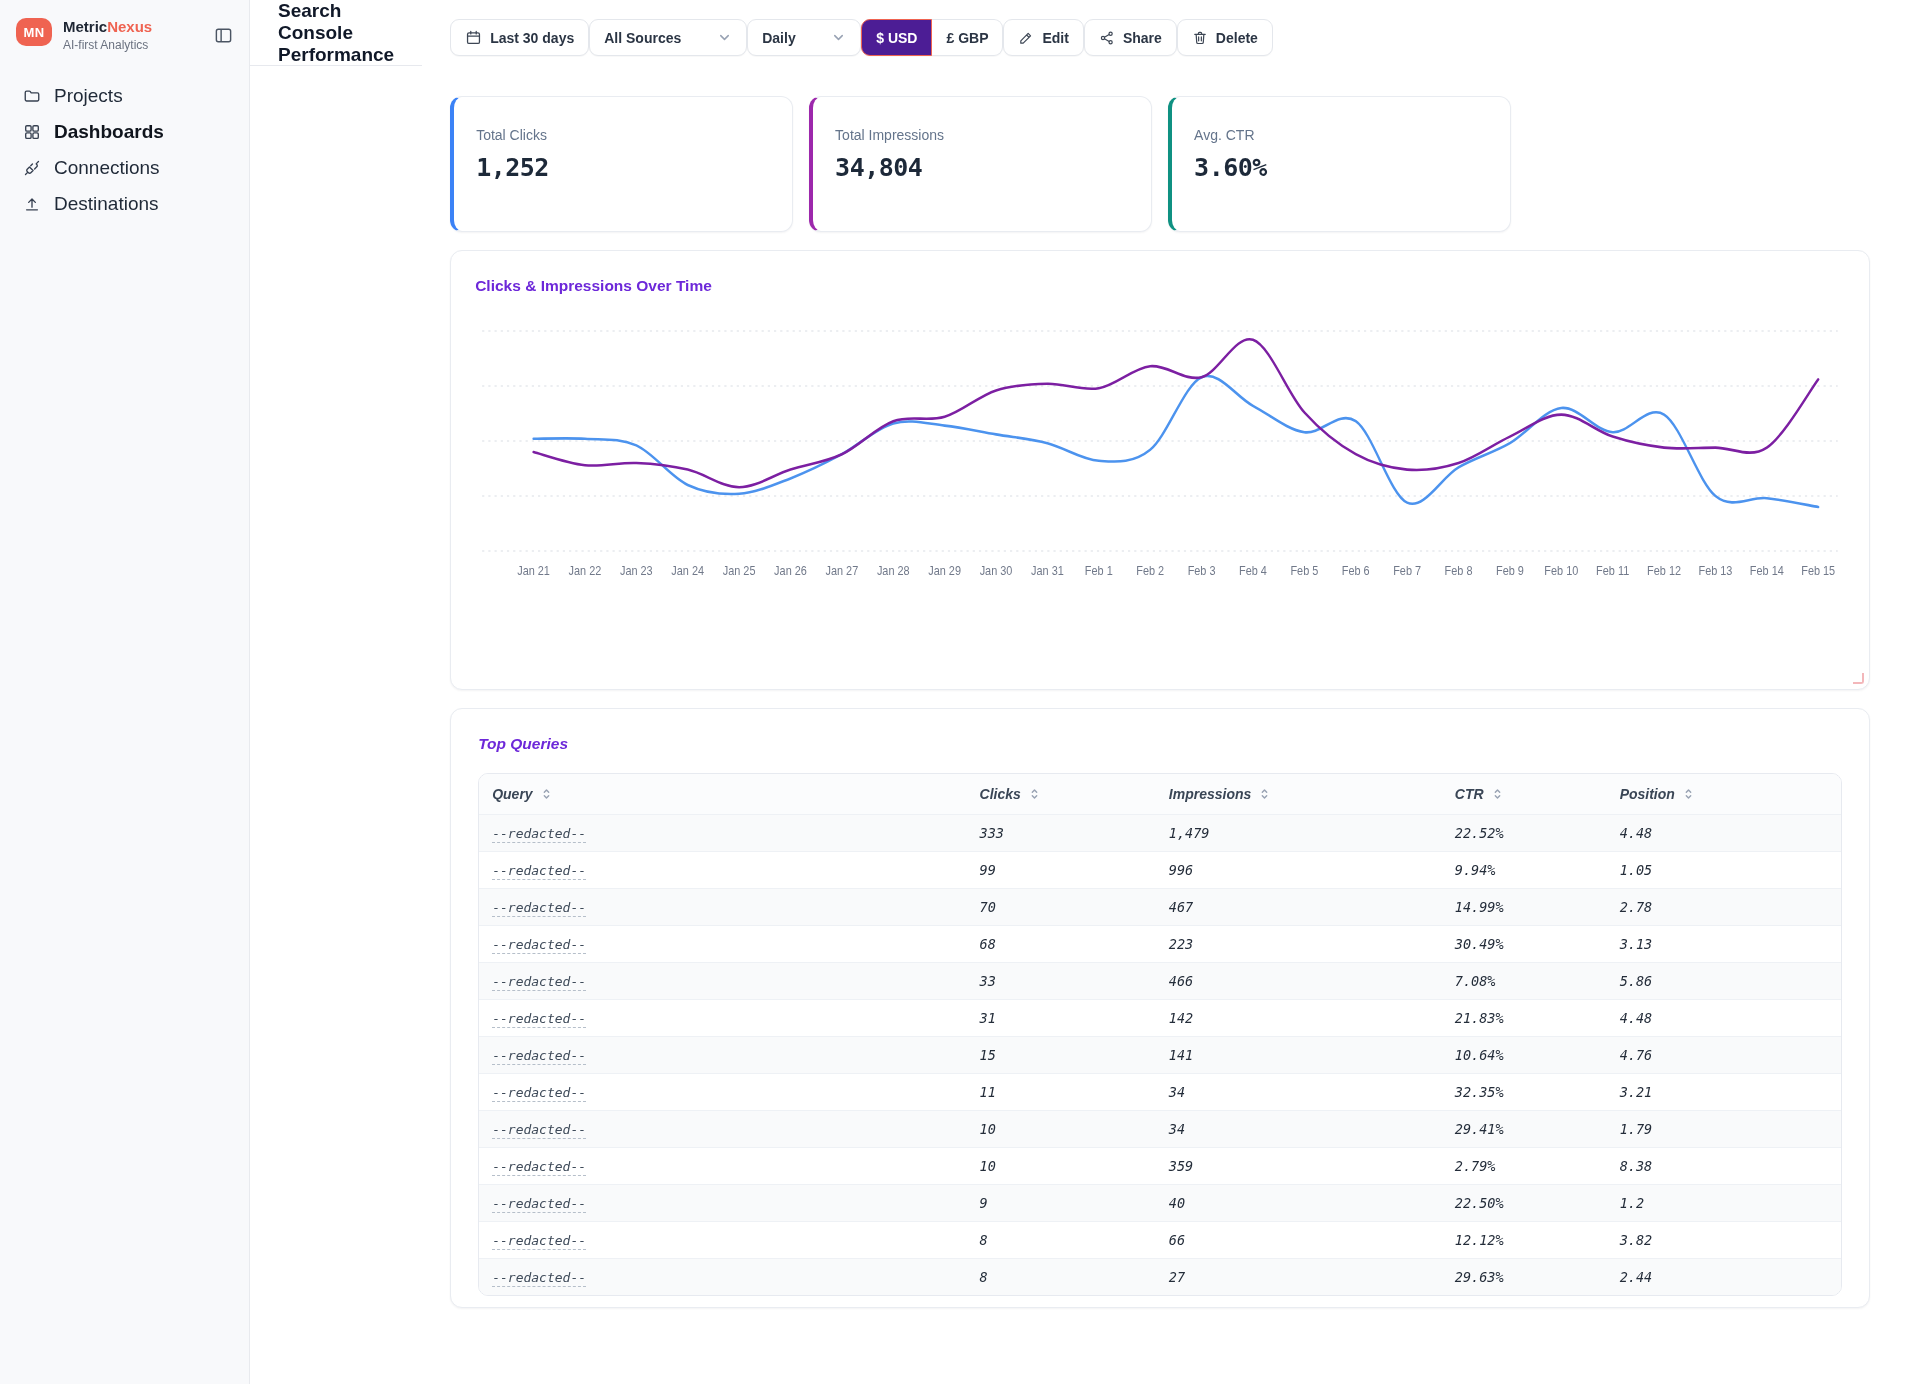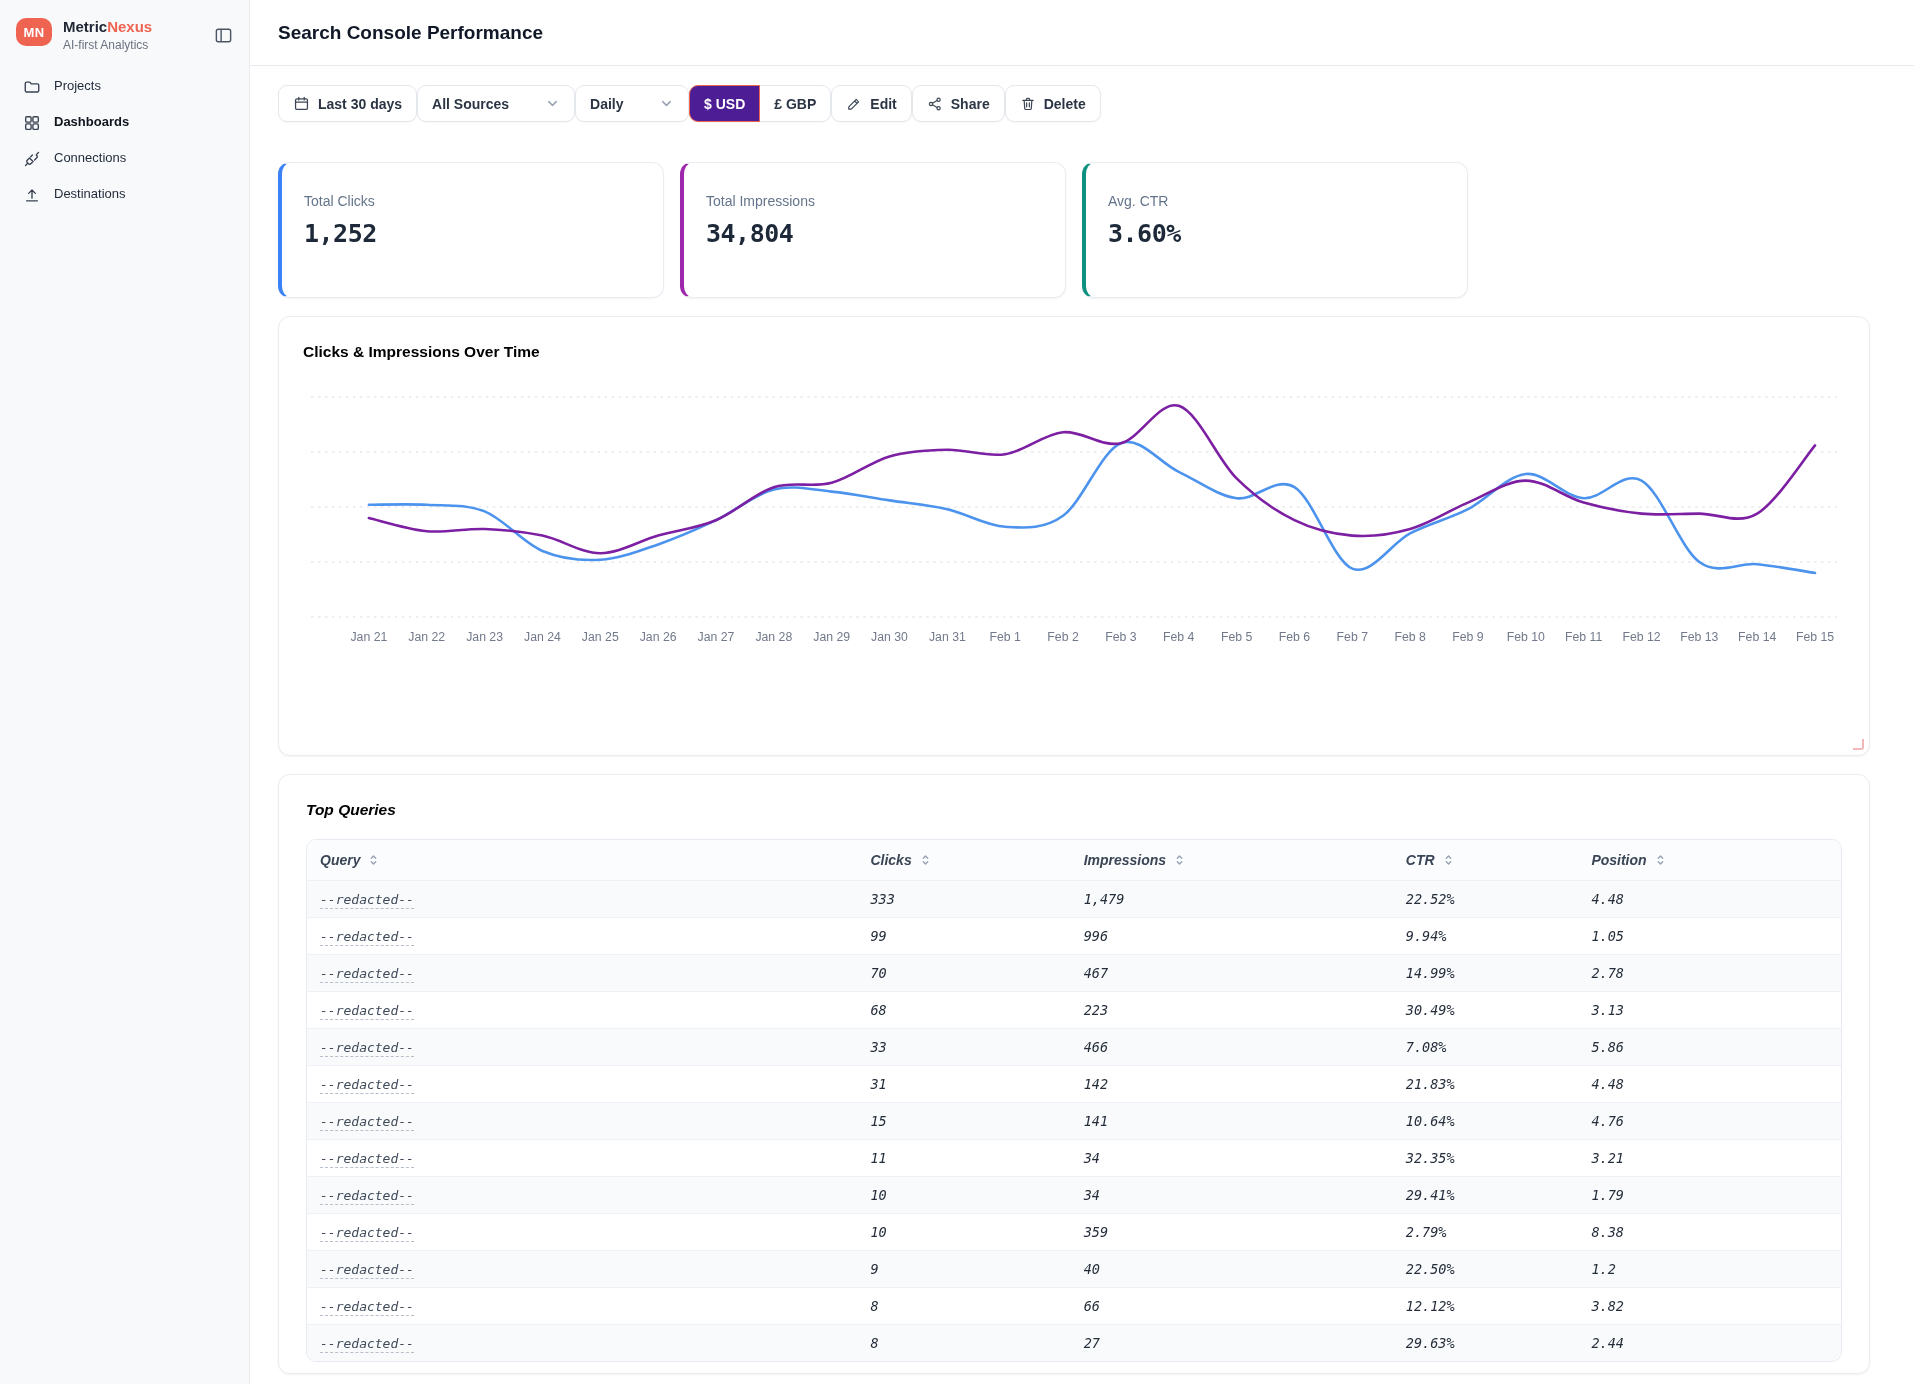--- a/index.html
+++ b/index.html
@@ -11,27 +11,27 @@
   .sidebar { width:250px; flex:0 0 250px; height:100%; background:#f8f9fb; border-right:1px solid #e8eaee; }
   .brand { display:flex; align-items:flex-start; padding:18px 14px 12px 16px; }
   .logo { width:36px; height:28px; border-radius:10px; background:#ef6351; color:#fff;
           font-size:13px; font-weight:700; display:flex; align-items:center; justify-content:center; letter-spacing:.3px; }
   .brand-text { margin-left:11px; flex:1; }
   .brand-name { font-size:15px; font-weight:700; color:#1e2633; line-height:1.2; }
   .brand-name .accent { color:#ef6351; }
   .brand-tag { font-size:12px; color:#6b7280; margin-top:2px; }
   .panel-toggle { margin-left:auto; margin-top:6px; color:#4b5563; cursor:pointer; background:none; border:none; padding:2px; }
   .nav { margin-top:14px; }
-  .nav-item { height:36px; display:flex; gap:13px; padding:0 16px 0 23px;
-              font-size:13px; color:#1f2937; cursor:pointer; }
+  .nav-item { height:36px; display:flex; align-items:center; gap:13px; padding:0 16px 0 23px;
+              font-size:19px; color:#1f2937; cursor:pointer; }
   .nav-item.active { font-weight:700; color:#10151d; }
   .nav-item .nicon { color:#374151; display:flex; }
 
   
-  .main { flex:1; min-width:0; display:flex; flex-direction:column; background:#fff; }
+  .main { flex:1; min-width:0; display:flex; flex-direction:row; background:#fff; }
   .topbar { height:66px; flex:0 0 66px; border-bottom:1px solid #e7e9ee; display:flex; align-items:center; padding:0 28px; }
   .page-title { font-size:19px; font-weight:700; color:#101828; }
   .content { padding:19px 44px 0 28px; flex:1; }
 
   
   .toolbar { display:flex; align-items:center; gap:0; }
   .btn { height:37px; padding:0 14px; background:#fff; border:1px solid #e4e7ec; border-radius:9px;
          font-family:"Liberation Sans",sans-serif; font-size:14px; font-weight:600; color:#2b3544;
          display:inline-flex; align-items:center; gap:8px; cursor:pointer; box-shadow:0 1px 1px rgba(16,24,40,.03); }
   .btn .bicon { display:flex; color:#3d4654; }
@@ -47,21 +47,21 @@
   .stats { display:grid; grid-template-columns:repeat(4,1fr); gap:16px; margin-top:40px; }
   .stat { height:136px; background:#fff; border:1px solid #e9ecf1; border-left:4px solid var(--ac);
           border-radius:12px; padding:30px 22px; box-shadow:0 1px 2px rgba(16,24,40,.05); }
   .stat-label { font-size:14px; color:#64748b; }
   .stat-value { font-family:"DejaVu Sans Mono",monospace; font-size:25px; font-weight:700; color:#1d2939;
                 margin-top:10px; letter-spacing:-.5px; }
 
   
   .card { background:#fff; border:1px solid #e9ecf1; border-radius:12px; box-shadow:0 1px 2px rgba(16,24,40,.05);
           margin-top:18px; position:relative; }
-  .card-title { font-size:15.5px; font-weight:700; color:#000000; }
+  .card-title { font-size:15.5px; font-weight:700; color:#6d28d9; }
 
   
   .chart-card { height:440px; padding:26px 24px; overflow:hidden; }
   .chart-svg { width:100%; height:272px; margin-top:16px; }
   .resize-handle { position:absolute; right:5px; bottom:5px; width:11px; height:11px;
                    border-right:2px solid #f3b7ba; border-bottom:2px solid #f3b7ba; border-bottom-right-radius:3px; cursor:nwse-resize; }
 
   
   .queries-card { height:600px; padding:26px 27px; overflow:hidden;font-style:italic; }
   .tbl { margin-top:20px; border:1px solid #e7eaf0; border-radius:10px; overflow:hidden; background:#fff; }

